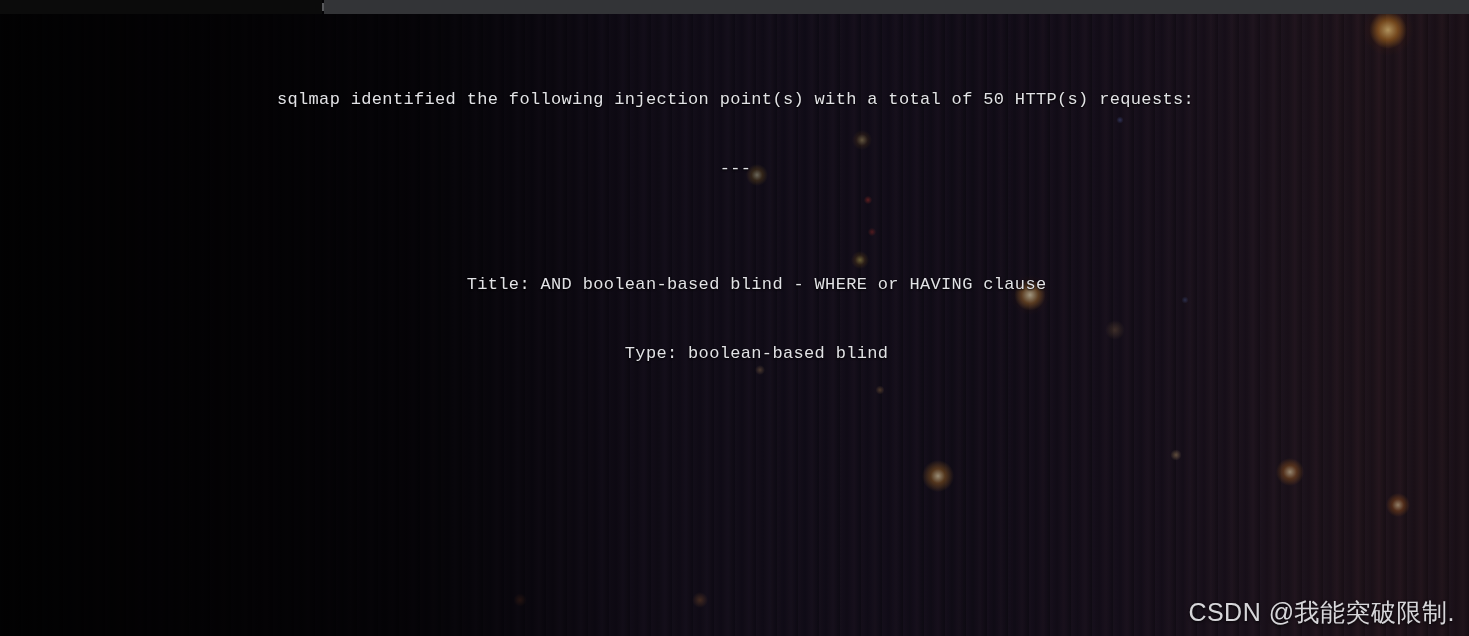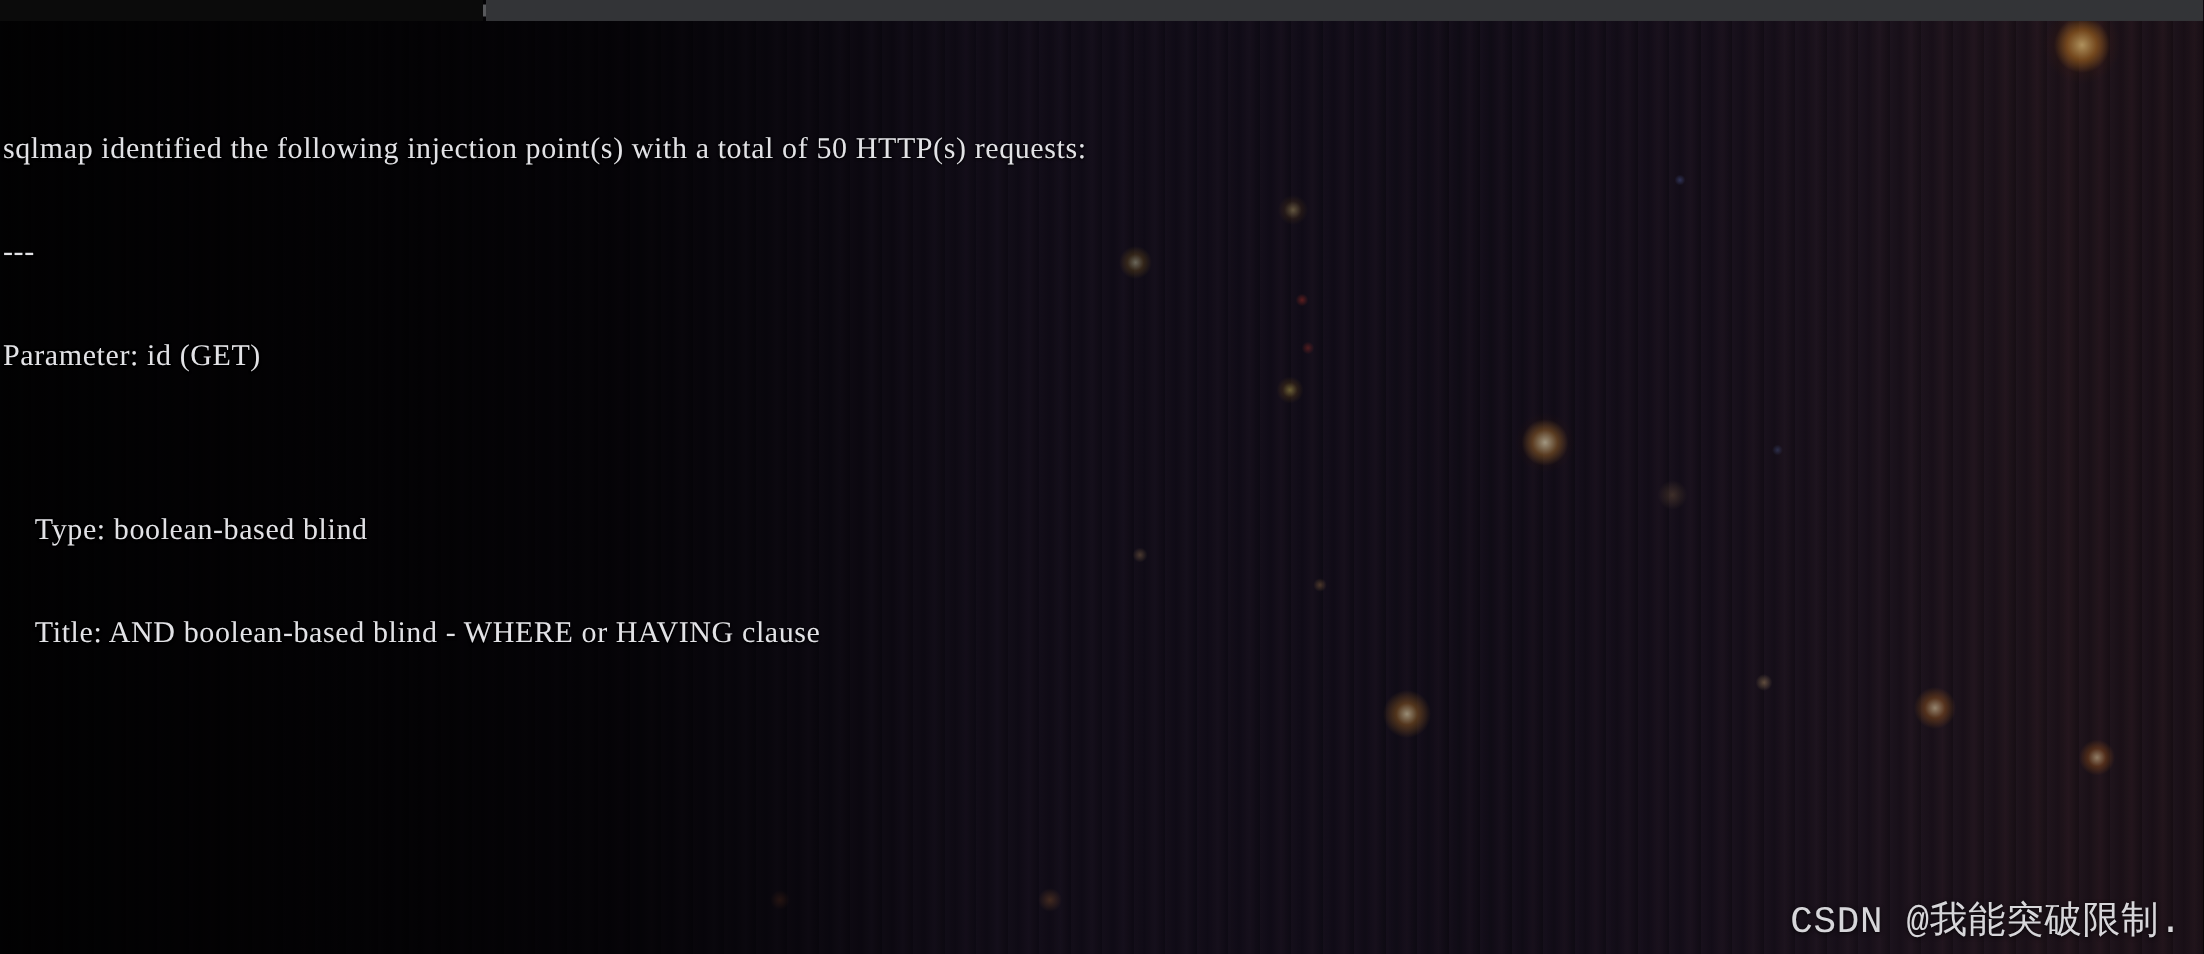--- a/index.html
+++ b/index.html
@@ -95,39 +95,40 @@
 
   
   .term {
     position: absolute;
     top: 14px;
     left: 0;
     width: 1469px;
     height: 622px;
     padding: 5px 0 0 2px;
     box-sizing: border-box;
-    font-family: Liberation Serif, serif;
-    font-size: 20px;
+    font-family: Liberation Mono, monospace;
+    font-size: 17px;
     line-height: 23.05px;
     letter-spacing: 0.02em;
     color: #d8d8dc;
     white-space: pre;
     text-shadow: 0 0 1px rgba(0,0,0,0.95), 0 1px 2px rgba(0,0,0,0.85);
+    text-align: center;
   }
   .line { height: 23.05px; }
   .line.blank { color: transparent; }
 
   .c-white   { color: #e2e2e6; }
 
   
   .watermark {
     position: absolute;
     right: 14px;
     bottom: 7px;
-    font-family: Liberation Mono, monospace;
+    font-family: Liberation Sans, sans-serif;
     font-size: 25px;
     color: rgba(232,232,236,0.92);
     letter-spacing: 0.5px;
     text-shadow: 0 1px 3px rgba(0,0,0,0.8);
     pointer-events: none;
     white-space: pre;
   }
 </style>
 </head>
 <body>
@@ -140,25 +141,24 @@
   <div class="titlebar">
     <div class="titlebar-left"></div>
     <div class="titlebar-tick"></div>
     <div class="titlebar-right"></div>
   </div>
 
   <div class="term">
 
     <div class="line"><span class="c-white">sqlmap identified the following injection point(s) with a total of 50 HTTP(s) requests:</span></div>
     <div class="line"><span class="c-white">---</span></div>
-    <div class="line"><span class="c-white">Parameter: id (GET)</span></div>
 
     
+    <div class="line"><span class="c-white">    Title: AND boolean-based blind - WHERE or HAVING clause</span></div>
     <div class="line"><span class="c-white">    Type: boolean-based blind</span></div>
-    <div class="line"><span class="c-white">    Title: AND boolean-based blind - WHERE or HAVING clause</span></div>
     <div class="line blank">&nbsp;</div>
 
     
     
     
     
     
 
     
     

